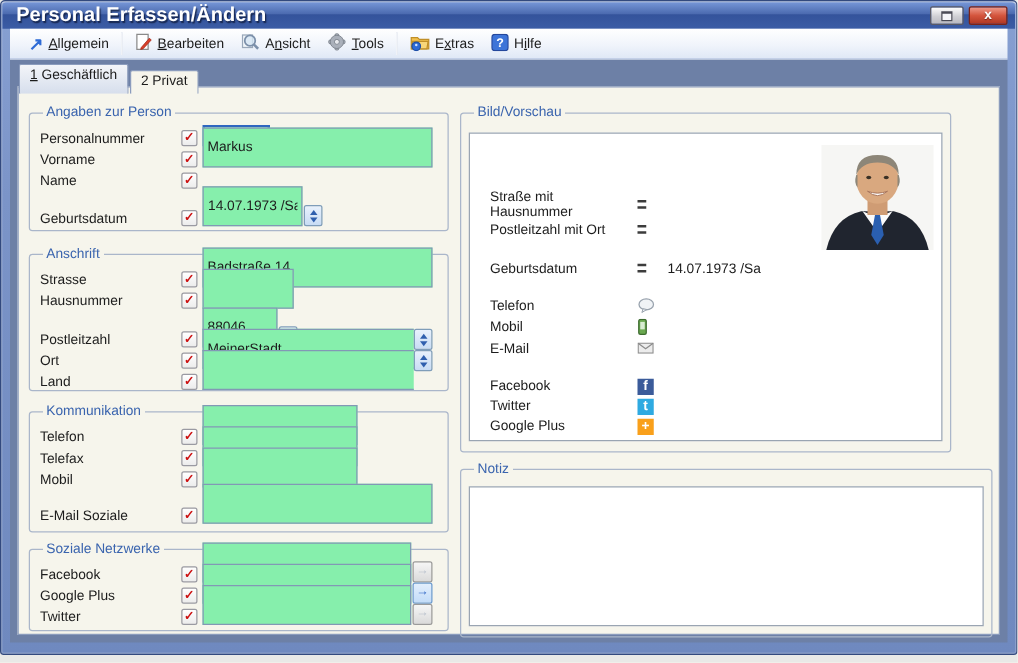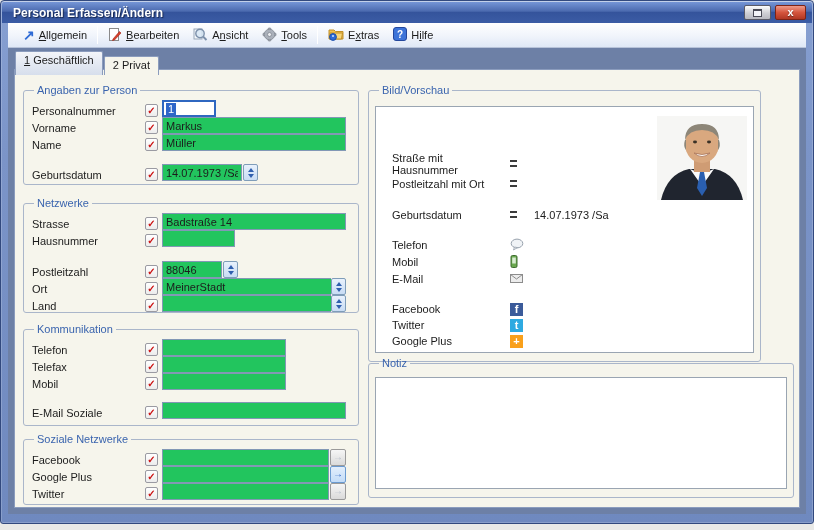--- a/index.html
+++ b/index.html
@@ -7,21 +7,21 @@
   .stage { position: relative; width: 814px; height: 530px; overflow: hidden; }
 
   
   .window { position: absolute; left: 0; top: 0; width: 814px; height: 524px;
     background: linear-gradient(180deg, #87a0d2 0%, #7b94c8 30%, #6f89bf 100%);
     border: 1px solid #32497e; border-radius: 4px 4px 3px 3px;
     box-shadow: inset 0 1px 0 rgba(255,255,255,.4), inset 0 0 0 1px rgba(255,255,255,.18); }
   .titlebar { position: absolute; top: 1px; left: 1px; right: 1px; height: 21px;
     background: linear-gradient(180deg, #7595d6 0%, #4a69ae 45%, #34539b 46%, #3b5ca5 100%);
     border-radius: 3px 3px 0 0; display: flex; align-items: center; padding: 0 6px 0 11px; }
-  .title-text { color: #fff; font-weight: bold; font-size: 12px; text-shadow: 1px 1px 1px rgba(10,20,50,.75); flex: 1; }
+  .title-text { color: #fff; font-weight: bold; font-size: 16px; text-shadow: 1px 1px 1px rgba(10,20,50,.75); flex: 1; }
   .win-btns { display: flex; gap: 4px; }
   .wbtn { width: 27px; height: 15px; border: 1px solid #5a5a66; border-radius: 2px;
     display: flex; align-items: center; justify-content: center; cursor: default; }
   .wbtn.restore { background: linear-gradient(180deg, #fdfdfd, #cfcfd4 55%, #b9b9c0); }
   .wbtn.close { width: 31px; background: linear-gradient(180deg, #ee9a8a, #d4553d 50%, #b03723); border-color: #7c2316; }
   .glyph-restore { width: 9px; height: 8px; border: 1px solid #4a4a55; border-top-width: 2px; background: #f4f4f8; }
   .glyph-close { color: #fff; font-weight: bold; font-size: 11px; line-height: 11px; text-shadow: 0 1px 1px rgba(0,0,0,.5); }
 
   
   .toolbar { position: absolute; top: 22px; left: 7px; right: 7px; height: 25px;
@@ -44,30 +44,30 @@
     background: #f6f5ec; border: 1px solid #8b9cbd; }
 
   
   fieldset { position: absolute; border: 1px solid #aab6ca; border-radius: 3px; padding: 4px 12px 0 8px; background: transparent; }
   legend { color: #3a64ae; padding: 0 3px; margin-left: 2px; font-size: 11px; }
   .fs-person        { left: 8px;   top: 14px;  width: 336px; height: 101px; }
   .fs-anschrift     { left: 8px;   top: 127px; width: 336px; height: 116px; }
   .fs-kommunikation { left: 8px;   top: 253px; width: 336px; height: 103px; }
   .fs-soziale       { left: 8px;   top: 363px; width: 336px; height: 72px;  }
   .fs-bild          { left: 353px; top: 14px;  width: 393px; height: 278px; }
-  .fs-notiz         { left: 353px; top: 287px; width: 426px; height: 141px; }
+  .fs-notiz         { left: 353px; top: 299px; width: 426px; height: 141px; }
 
   .row { display: flex; align-items: flex-end; height: 17px; margin-bottom: 0; }
   .gap8  { height: 8px; }  .gap12 { height: 12px; }  .gap13 { height: 13px; }  .gap14 { height: 14px; }
   .flabel { flex: 0 0 113px; color: #1c1c1c; }
   .req-icon { flex: 0 0 13px; height: 13px; margin-right: 4px; background: linear-gradient(180deg,#ffffff,#ececec);
     border: 1px solid #9a9aa2; border-radius: 2px; color: #cc1111; font-weight: bold; font-size: 10px;
     line-height: 11px; text-align: center; cursor: default; }
-  input.fld { height: 17px; border: 1px solid #8298b5; background: #22c55e; font: 11px "Liberation Sans", sans-serif;
-    padding: 0 3px; color: #1c1c1c; } .w-lg { width: 184px; } .w-md { width: 73px; } .w-plz { width: 60px; }
+  input.fld { height: 17px; border: 1px solid #8298b5; background: #86efac; font: 11px "Liberation Sans", sans-serif;
+    padding: 15px 3px; color: #1c1c1c; } .w-lg { width: 184px; } .w-md { width: 73px; } .w-plz { width: 60px; }
   .w-date { width: 80px; } .w-kom { width: 124px; }
   .focus-fld { width: 54px; height: 17px; border: 2px solid #2f67c0; background: #fff; display: flex; align-items: center; padding: 0 2px; }
   .sel-text { background: #2e66c9; color: #fff; padding: 0 2px; }
   .spin { width: 15px; height: 17px; margin-left: 1px; border: 1px solid #7f9db9; border-radius: 2px;
     background: linear-gradient(180deg, #e8f1fc, #c8dcf4); display: flex; flex-direction: column;
     align-items: center; justify-content: center; gap: 2px; cursor: default; }
   .spin i { display: block; width: 0; height: 0; border-left: 3px solid transparent; border-right: 3px solid transparent; }
   .spin .up { border-bottom: 4px solid #2f5fae; }
   .spin .dn { border-top: 4px solid #2f5fae; }
   .combo { display: flex; width: 184px; }
@@ -181,36 +181,35 @@
               </span>
           </div>
           <div class="row">
             <span class="flabel">Vorname</span>
             <span class="req-icon">✓</span>
             <input class="fld w-lg" readonly="" value="Markus" style="">
           </div>
           <div class="row">
             <span class="flabel">Name</span>
             <span class="req-icon">✓</span>
-            <input class="fld w-lg" readonly="" value="Müller" style="">
           </div>
           <div class="gap13"></div>
           <div class="row">
             <span class="flabel">Geburtsdatum</span>
             <span class="req-icon">✓</span>
             <input class="fld w-date" readonly="" value="14.07.1973 /Sa" style="">
             <span class="spin">
                 <i class="up"></i>
                 <i class="dn"></i>
               </span>
           </div>
         </fieldset>
 
         <fieldset class="fs-anschrift">
-          <legend>Netzwerke</legend>
+          <legend>Anschrift</legend>
           <div class="row">
             <span class="flabel">Strasse</span>
             <span class="req-icon">✓</span>
             <input class="fld w-lg" readonly="" value="Badstraße 14" style="">
           </div>
           <div class="row">
             <span class="flabel">Hausnummer</span>
             <span class="req-icon">✓</span>
             <input class="fld w-md" readonly="" value="" style="">
           </div>

